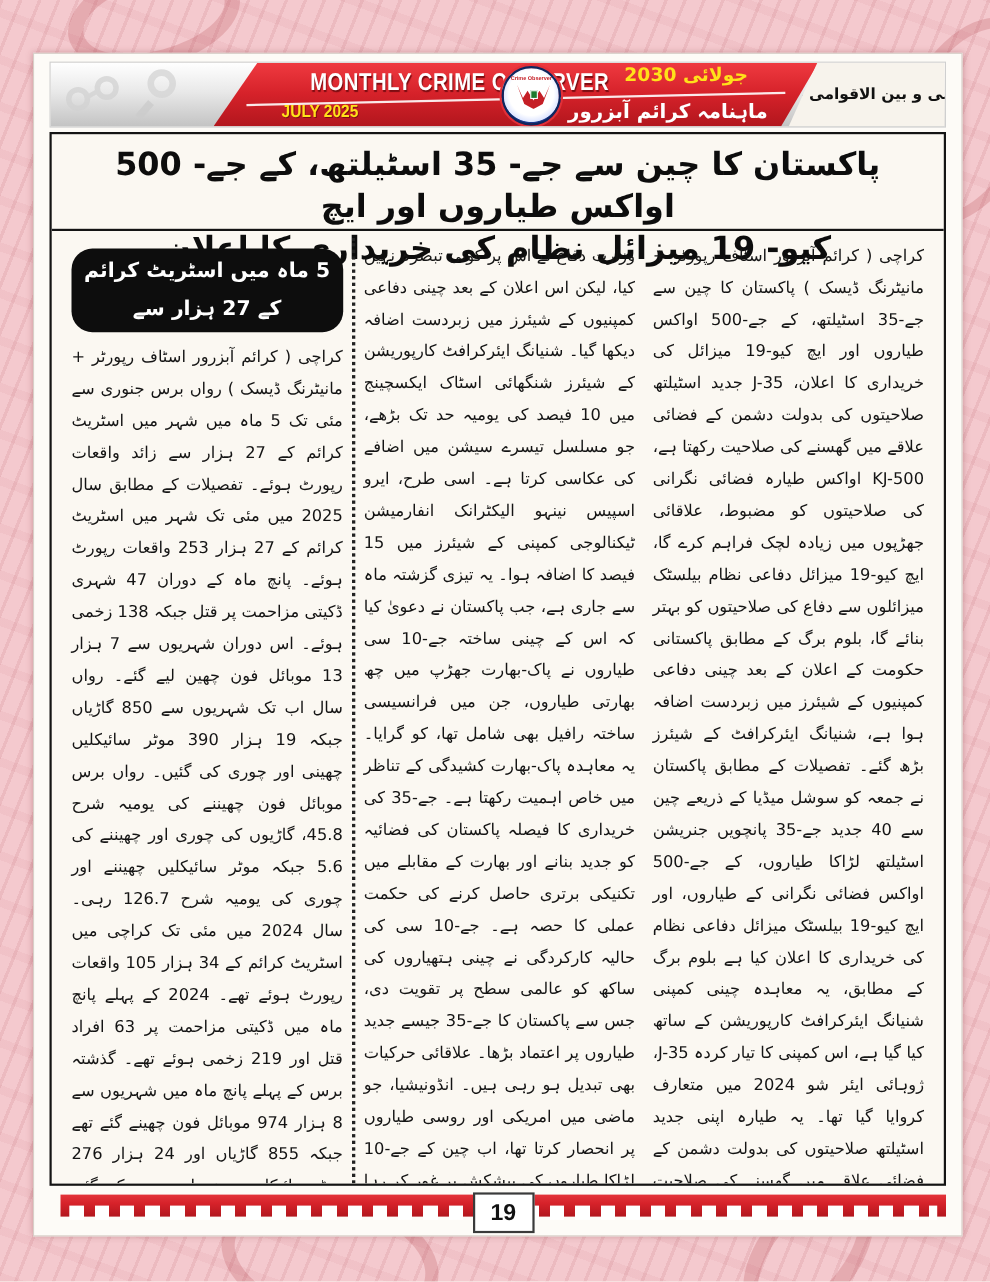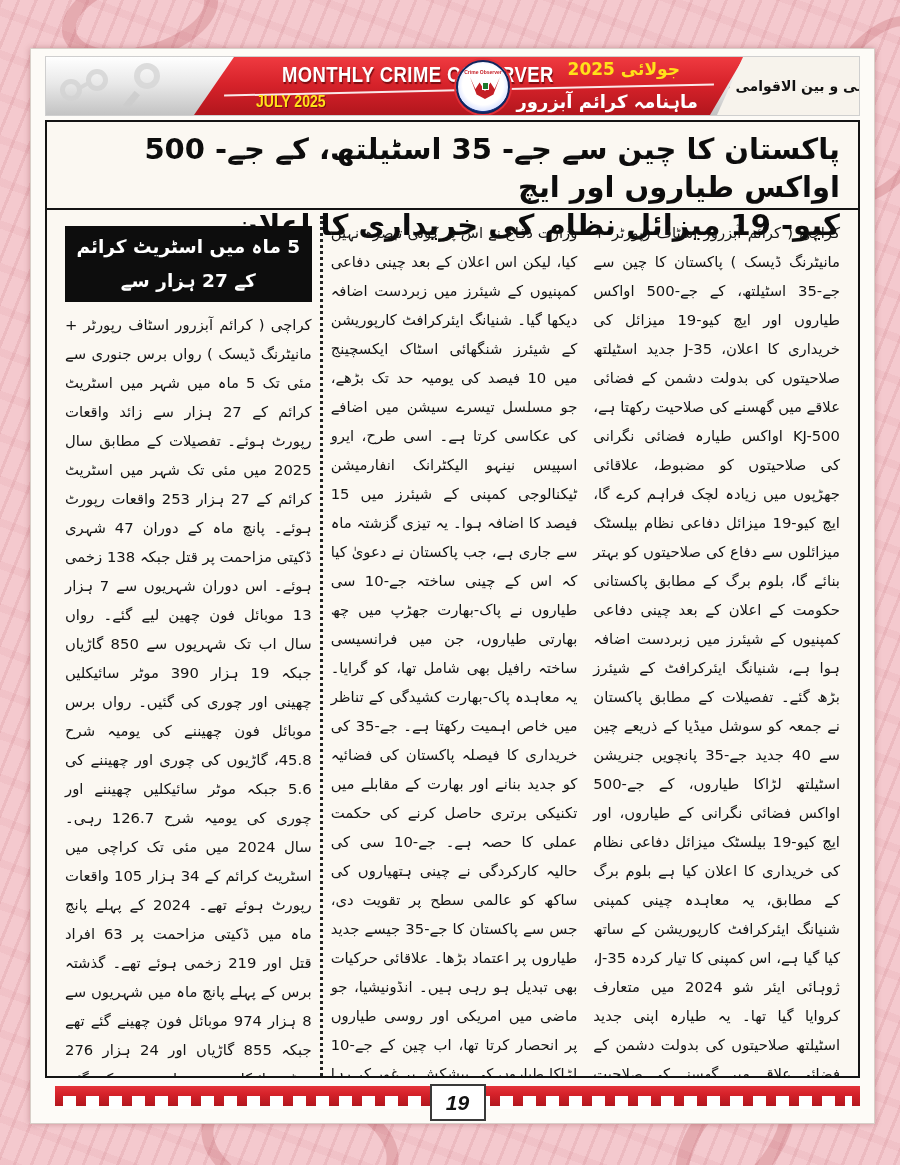--- a/index.html
+++ b/index.html
@@ -78,44 +78,43 @@
     display:flex; align-items:center; justify-content:center;
   }
   .mast-section span { direction:rtl; font-size:14px; font-weight:bold; color:#111; padding-right:4px; white-space:nowrap; }
 
   
   .article-box {
     position:relative; margin:4px 14px 0 14px; height:958px;
     border:2.5px solid #141414; background:#fbf8f2; overflow:hidden;
   }
   .headline {
-    direction:rtl; text-align:right; padding:8px 18px 6px 18px; height:88px;
+    direction:rtl; text-align:center; padding:8px 18px 6px 18px; height:88px;
     border-bottom:2.5px solid #141414; font-weight:bold; color:#0d0d0d;
     font-size:29px; line-height:38px;
   }
   .headline span { display:block; }
 
   .cols { display:flex; direction:rtl; height:866px; padding:6px 10px 0 10px; overflow:hidden; }
   .col {
     flex:1 1 0; direction:rtl; text-align:justify; color:#141414;
     font-size:14.8px; line-height:29px; padding:2px 8px; overflow:hidden;
   }
   .col p { text-indent:0; }
   .col-left { border-left:none; border-right:3px dotted #222; }
   .subhead {
     background:#0d0d0d; color:#ffffff; text-align:center; font-weight:bold;
-    font-size:18.5px; line-height:34px; padding:4px 4px; margin:8px 0 8px 0;
+    font-size:18.5px; line-height:34px; padding:4px 4px; margin:8px 0 8px 0;border-radius:19px;
   }
   .subhead span { display:block; }
 
   
   .footer-bar {
     position:relative; margin:8px 14px 0 24px; height:20px;
     background:linear-gradient(180deg,#e4343a 0%, #d6222a 40%, #b2161d 100%);
-    font-style:italic;
   }
   .dash-strip {
     position:absolute; left:8px; right:8px; top:10px; height:13px;
     background-image:repeating-linear-gradient(90deg,#ffffff 0 13px, rgba(255,255,255,0) 13px 23px);
   }
   .page-num {
     position:absolute; left:50%; top:-2px; transform:translateX(-50%);
     width:56px; height:37px; background:#ffffff; border:2px solid #3a3a3a;
     text-align:center; font-weight:bold; font-size:21px; line-height:33px; color:#111;
     font-family:"Liberation Sans", sans-serif;
@@ -141,21 +140,21 @@
     </div>
     <div class="magnifier">
       <div class="lens"></div>
       <div class="handle"></div>
     </div>
 
     <div class="mast-red">
       <div class="mast-stripe"></div>
       <div class="title-en">MONTHLY CRIME OBSERVER</div>
       <div class="date-en">JULY 2025</div>
-      <div class="date-ur">جولائی 2025</div>
+      <div class="date-ur">جولائی 2030</div>
       <div class="name-ur">ماہنامہ کرائم آبزرور</div>
       <div class="logo">
         <div class="arc-text">Crime Observer</div>
         <div class="eagle"></div>
         <div class="shield"></div>
       </div>
     </div>
 
     <div class="mast-section">
       <span>قومی و بین الاقوامی خبریں</span>

